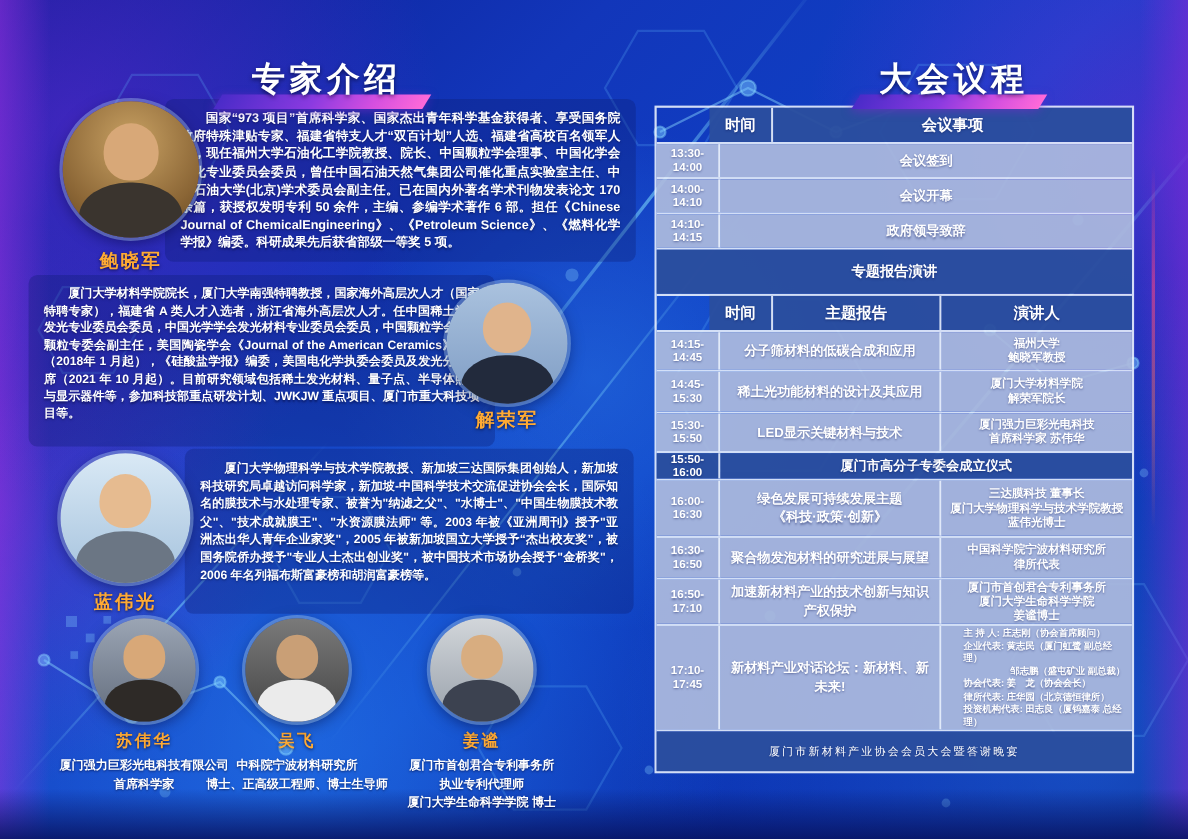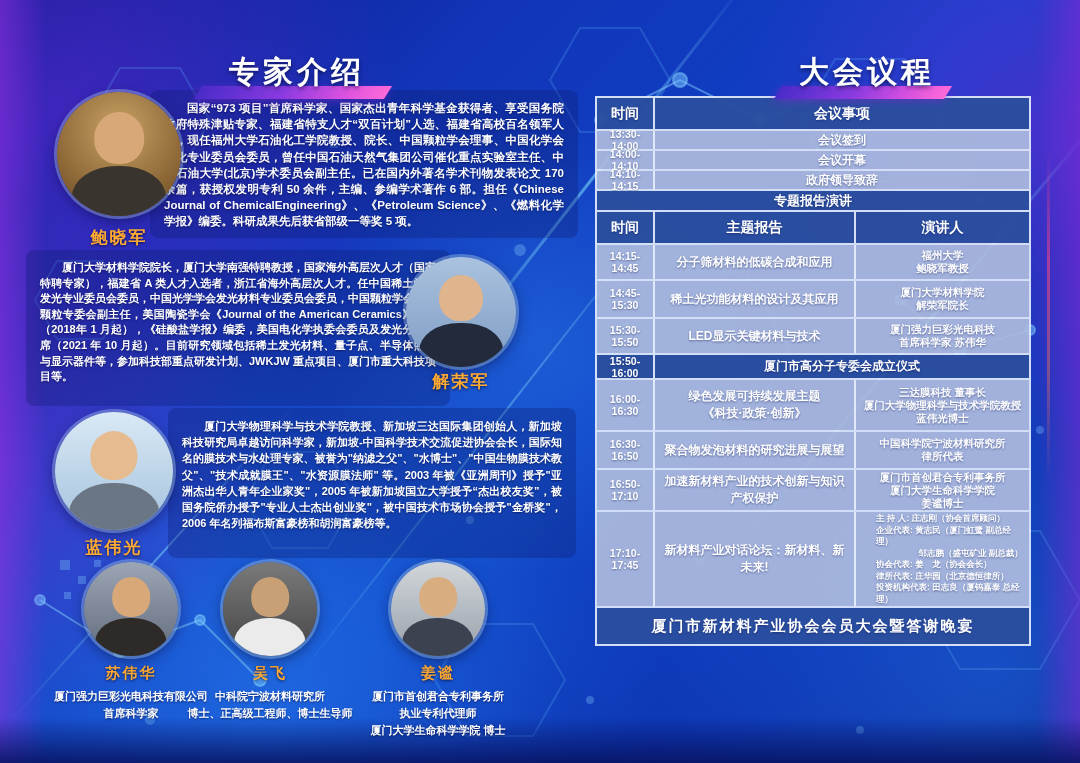--- a/index.html
+++ b/index.html
@@ -87,33 +87,33 @@
   .t-row:last-child { border-bottom:none; }
   .t-cell { display:flex; align-items:center; justify-content:center; text-align:center;
         color:#ffffff; border-right:2px solid rgba(232,240,252,0.9); padding:2px 4px;
         text-shadow:0 1px 2px rgba(10,20,80,0.45); }
   .t-cell:last-child { border-right:none; }
   .c-time { width:58px; flex:none; font-size:10.5px; font-weight:bold; }
   .c-main { flex:1; font-size:12px; font-weight:bold; white-space:pre-line; }
   .c-spk  { width:173px; flex:none; font-size:10.5px; font-weight:bold; line-height:13px; white-space:pre-line; }
   .bg-dark  .t-cell { background:rgba(43,78,158,0.96); }
   .bg-light .t-cell { background:rgba(172,186,222,0.93); }
-  .row-h  { height:33px; }
-  .row-pre{ height:20px; }
-  .row-sec{ height:21px; }
+  .row-h  { height:33px;padding-left:48px; }
+  .row-pre{ height:32px; }
+  .row-sec{ height:42px; }
   .row-a1 { height:36px; } .row-a2 { height:38px; } .row-a3 { height:36px; }
   .row-cer{ height:25px; }
   .row-b1 { height:52px; } .row-b2 { height:38px; } .row-b3 { height:42px; }
   .row-forum { height:96px; }
   .row-foot  { height:36px; }
   .hdr .t-cell { font-size:14px; font-weight:bold; }
   .sec-label { font-size:13px; font-weight:bold; }
   .forum-spk { font-size:8.5px; line-height:11.5px; text-align:left; justify-content:flex-start;
         padding-left:20px; white-space:pre-line; font-weight:bold; }
-  .foot-label { font-size:15px; font-weight:bold; letter-spacing:2px; }
+  .foot-label { font-size:10px; font-weight:normal; letter-spacing:2px; }
 </style>
 </head>
 <body>
 
 <div class="page">
 
   <svg class="bg-deco" width="1080" height="763" viewBox="0 0 1080 763">
     <g fill="none" stroke="rgba(100,190,255,0.22)" stroke-width="2">
       <polygon points="90,120 120,68 180,68 210,120 180,172 120,172"></polygon>
       <polygon points="800,120 835,59 905,59 940,120 905,181 835,181"></polygon>

